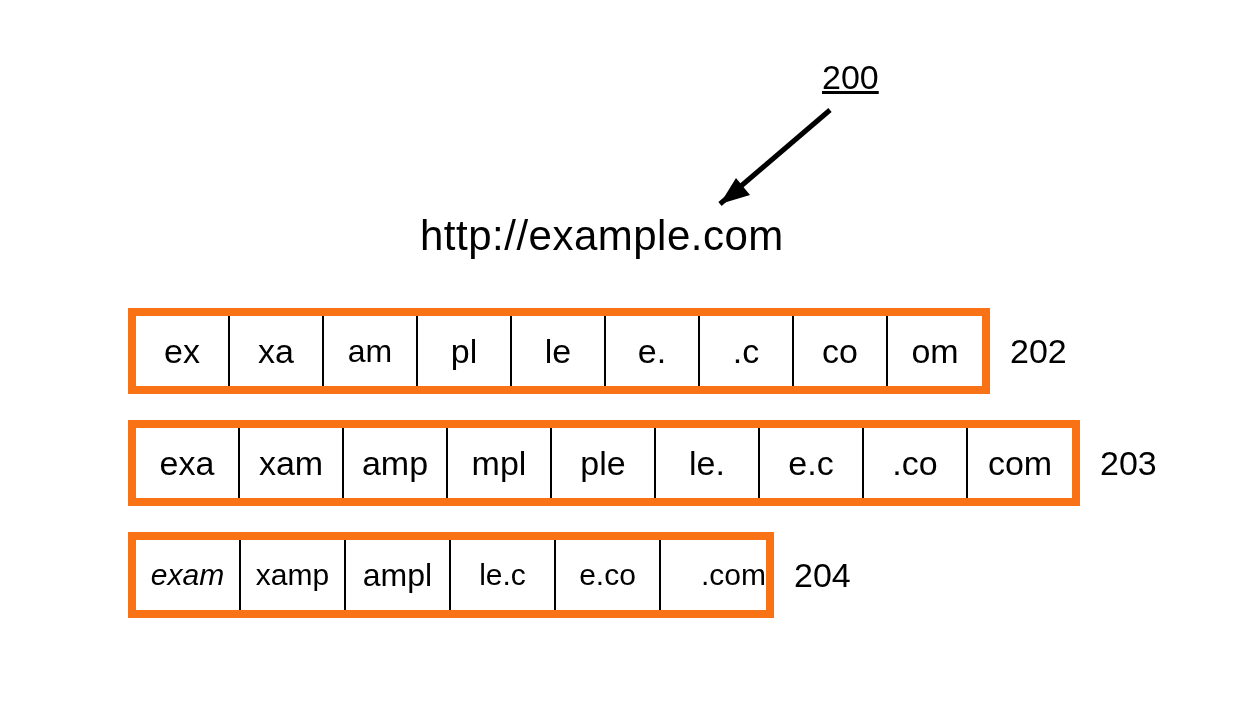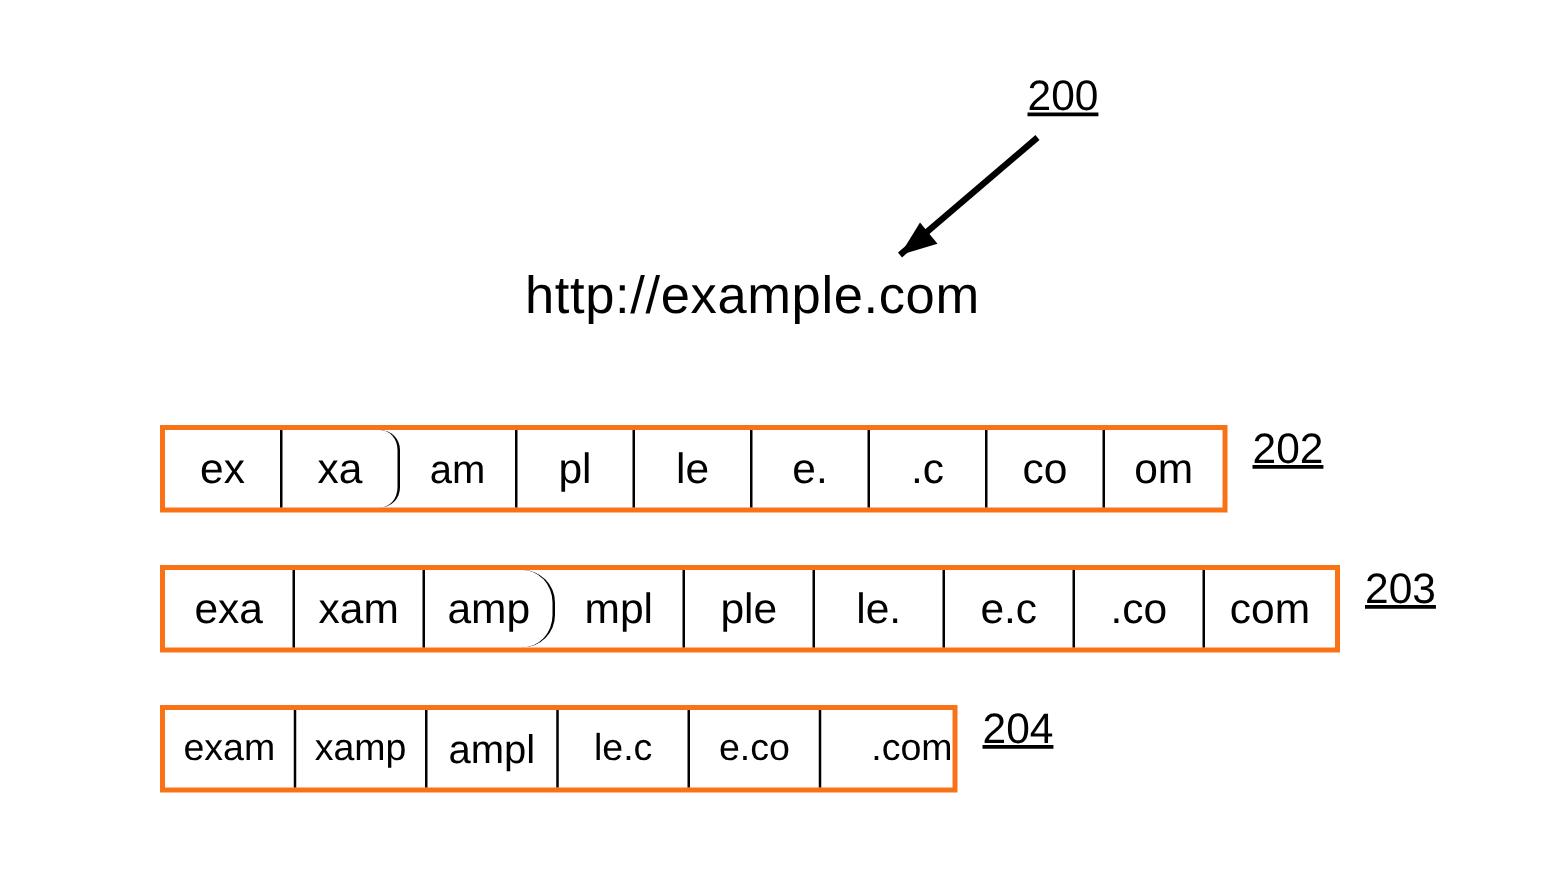--- a/index.html
+++ b/index.html
@@ -31,88 +31,86 @@
     font-weight: 400;
     letter-spacing: 0.5px;
   }
   .row-wrap {
     position: absolute;
     display: flex;
     align-items: center;
   }
   .ngram-row {
     display: flex;
-    border: 4px solid #f97316;
-    height: 70px;
+    border: 8px solid #f97316;
+    height: 86px;
     box-sizing: border-box;
-    margin-top: 32px;
   }
   .ngram-cell {
     border-right: 2px solid #000;
     display: flex;
     align-items: center;
     justify-content: center;
     box-sizing: border-box;
     padding: 0 4px;
   }
   .ngram-cell:last-child {
     border-right: none;
   }
   .row-label {
     margin-left: 20px;
     font-size: 34px;
-    text-decoration: underline;
   }
 </style>
 </head>
 <body>
 <div class="canvas">
 
   <div class="figure-label" style="left:822px; top:58px;">200</div>
 
   <svg class="arrow" style="left:660px; top:96px;" width="200" height="140">
     <line x1="170" y1="14" x2="60" y2="108" stroke="#000" stroke-width="5"></line>
     <polygon points="60,108 90,99 76,82" fill="#000"></polygon>
   </svg>
 
   <div class="url" style="left:420px; top:212px;">http://example.com</div>
 
   <div id="rows-anchor"></div>
 
 <div class="row-wrap" style="left: 128px; top: 308px;">
       <div class="ngram-row">
         <div class="ngram-cell" style="width: 94px; font-size: 34px;">ex</div>
-        <div class="ngram-cell" style="width: 94px; font-size: 34px; border-radius: 16px;">xa</div>
+        <div class="ngram-cell" style="width: 94px; font-size: 34px;">xa</div>
         <div class="ngram-cell" style="width: 94px; font-size: 32px;">am</div>
         <div class="ngram-cell" style="width: 94px; font-size: 34px;">pl</div>
         <div class="ngram-cell" style="width: 94px; font-size: 34px;">le</div>
         <div class="ngram-cell" style="width: 94px; font-size: 34px;">e.</div>
         <div class="ngram-cell" style="width: 94px; font-size: 34px;">.c</div>
         <div class="ngram-cell" style="width: 94px; font-size: 34px;">co</div>
         <div class="ngram-cell" style="width: 94px; font-size: 34px;">om</div>
       </div>
       <div class="row-label">202</div>
     </div>
     <div class="row-wrap" style="left: 128px; top: 420px;">
       <div class="ngram-row">
         <div class="ngram-cell" style="width: 104px; font-size: 34px;">exa</div>
         <div class="ngram-cell" style="width: 104px; font-size: 34px;">xam</div>
-        <div class="ngram-cell" style="width: 104px; font-size: 34px; border-radius: 26px;">amp</div>
+        <div class="ngram-cell" style="width: 104px; font-size: 34px;">amp</div>
         <div class="ngram-cell" style="width: 104px; font-size: 34px;">mpl</div>
         <div class="ngram-cell" style="width: 104px; font-size: 34px;">ple</div>
         <div class="ngram-cell" style="width: 104px; font-size: 34px;">le.</div>
         <div class="ngram-cell" style="width: 104px; font-size: 34px;">e.c</div>
         <div class="ngram-cell" style="width: 104px; font-size: 34px;">.co</div>
         <div class="ngram-cell" style="width: 104px; font-size: 34px;">com</div>
       </div>
       <div class="row-label">203</div>
     </div>
     <div class="row-wrap" style="left: 128px; top: 532px;">
       <div class="ngram-row">
-        <div class="ngram-cell" style="width: 105px; font-size: 30px;">exam</div>
+        <div class="ngram-cell" style="width: 105px; font-size: 30px; font-style: italic;">exam</div>
         <div class="ngram-cell" style="width: 105px; font-size: 30px;">xamp</div>
         <div class="ngram-cell" style="width: 105px; font-size: 32px;">ampl</div>
         <div class="ngram-cell" style="width: 105px; font-size: 30px;">le.c</div>
         <div class="ngram-cell" style="width: 105px; font-size: 30px;">e.co</div>
         <div class="ngram-cell" style="width: 105px; font-size: 30px; padding-left: 44px;">.com</div>
       </div>
       <div class="row-label">204</div>
     </div>
   </div>
 

